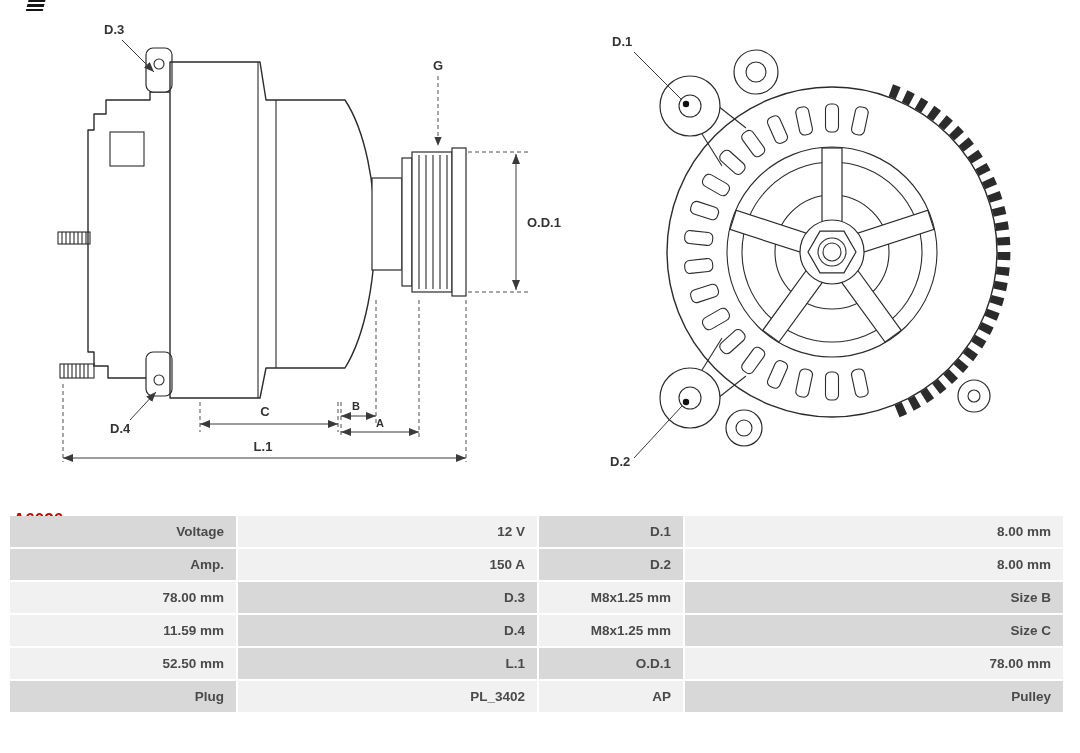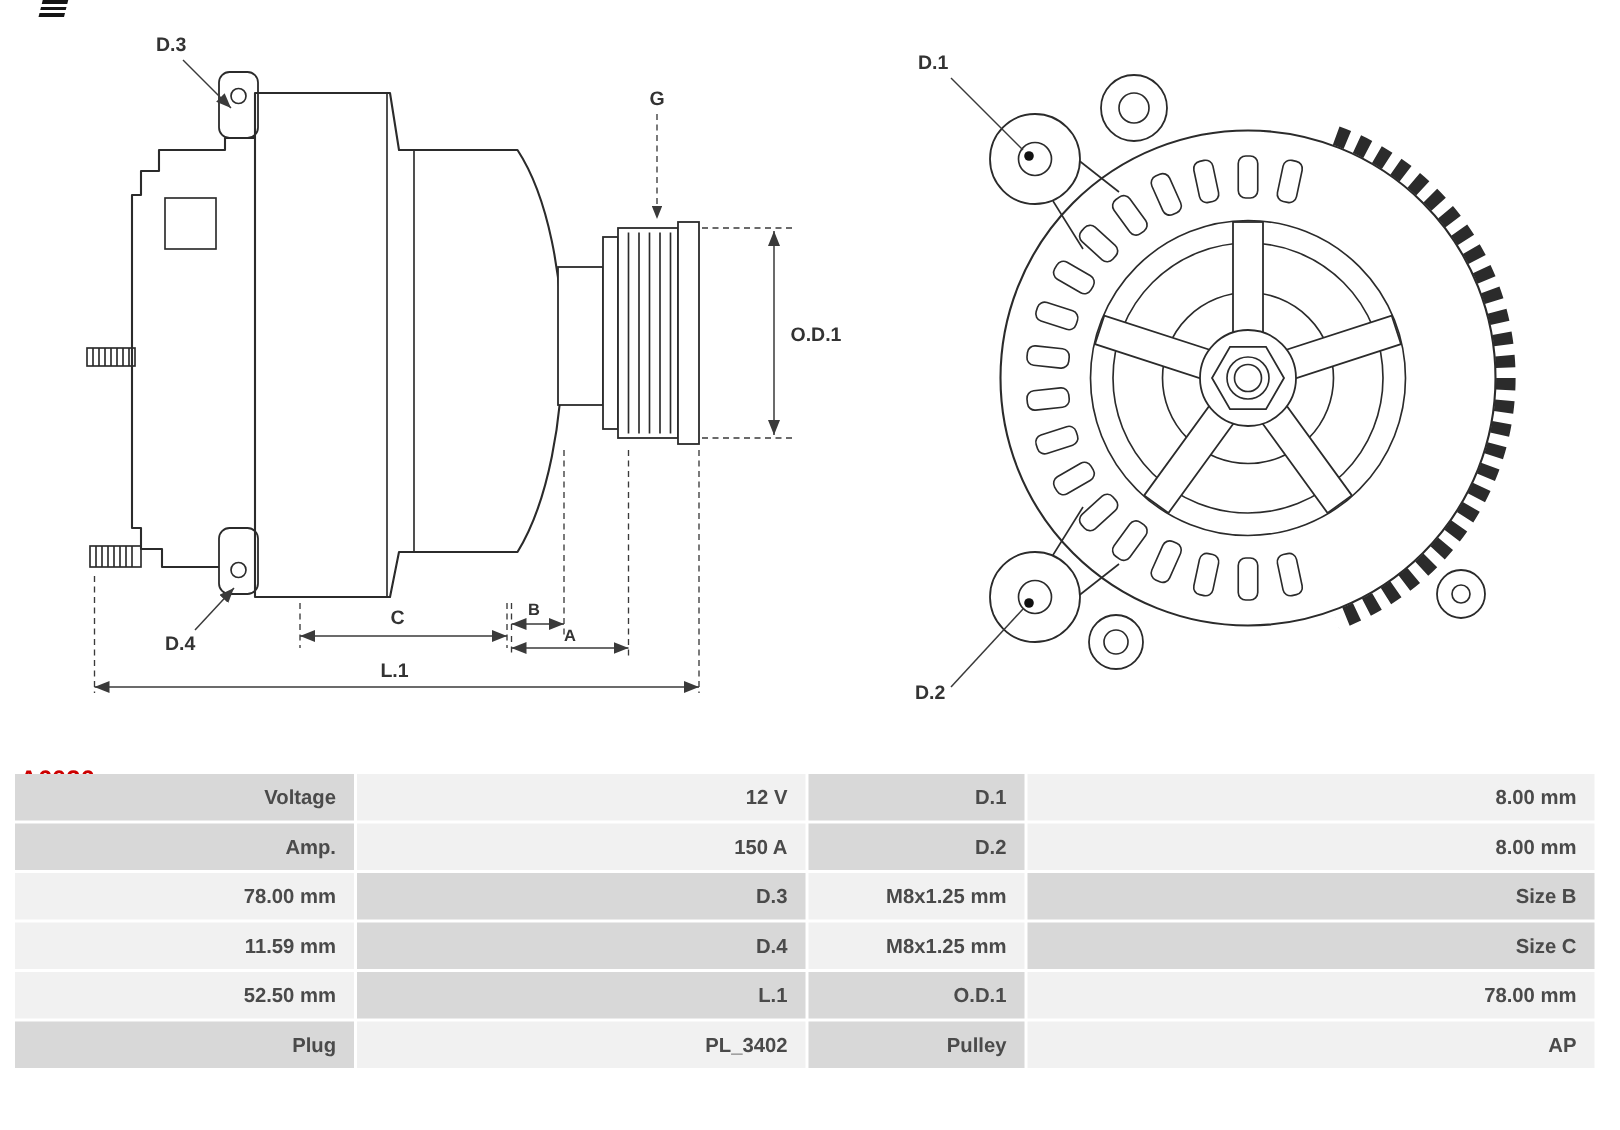--- a/index.html
+++ b/index.html
@@ -199,19 +199,19 @@
 
     <div class="cell lbl">Size C</div>
     <div class="cell val">52.50 mm</div>
     <div class="cell lbl">L.1</div>
 
     <div class="cell lbl">O.D.1</div>
     <div class="cell val">78.00 mm</div>
     <div class="cell lbl">Plug</div>
     <div class="cell val">PL_3402</div>
 
+    <div class="cell val">AP</div>
     <div class="cell lbl">Pulley</div>
-    <div class="cell val">AP</div>
     <div class="cell blank"></div>
     <div class="cell blank"></div>
   </div>
 
 </div>
 
 </body></html>

